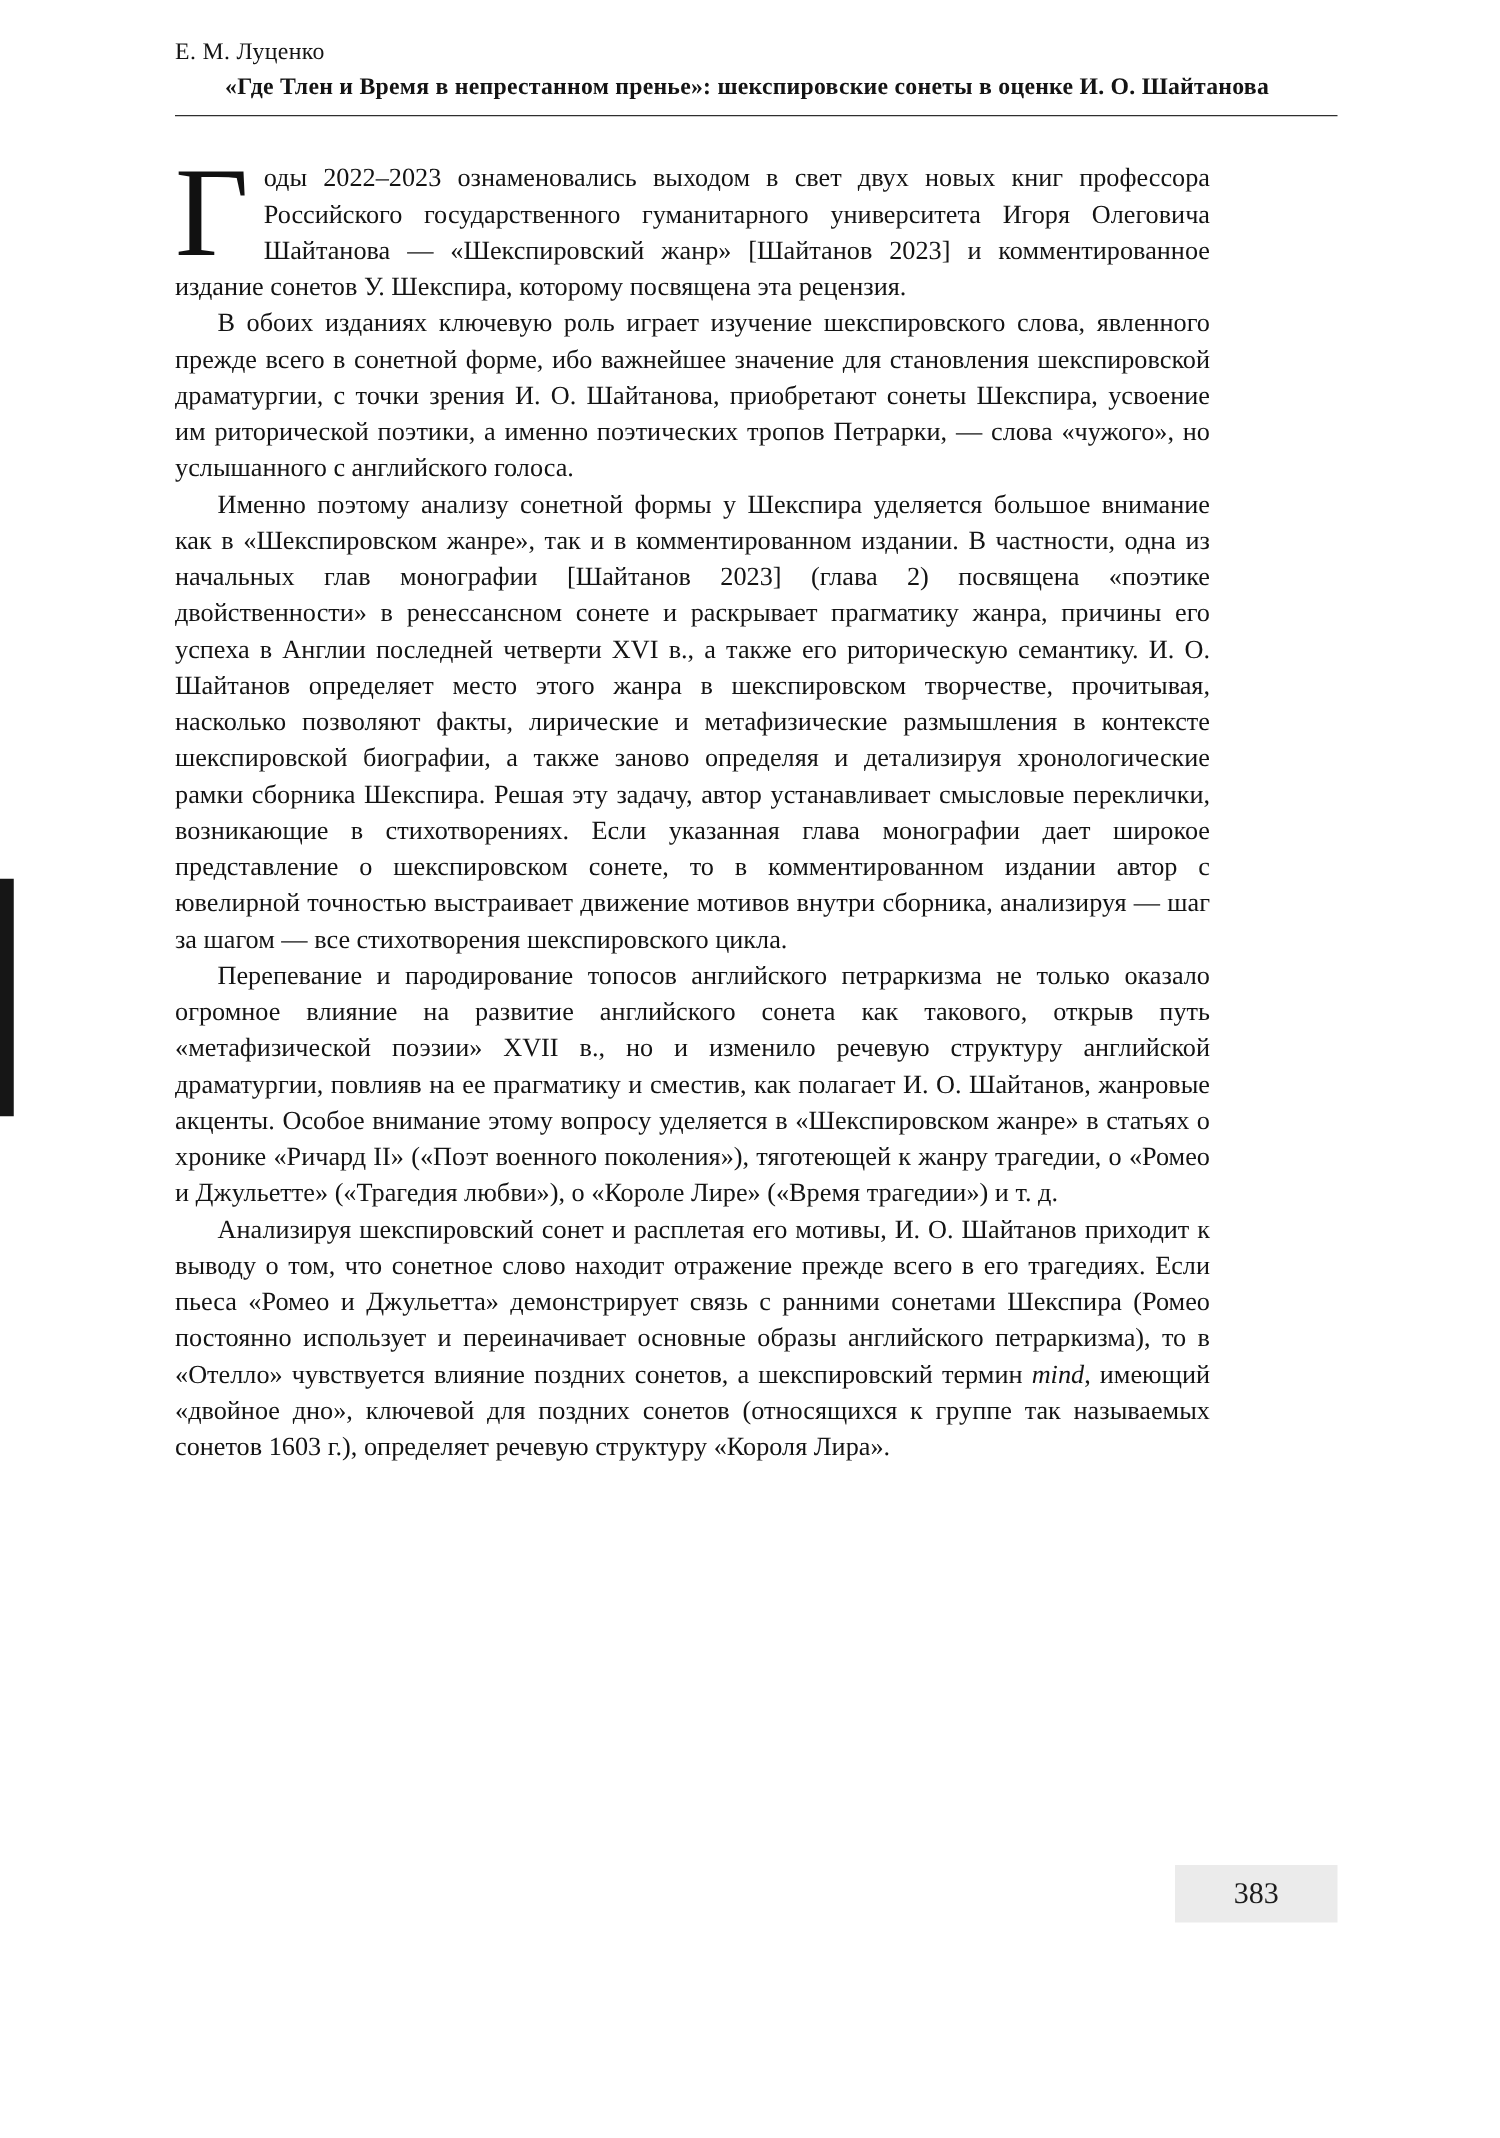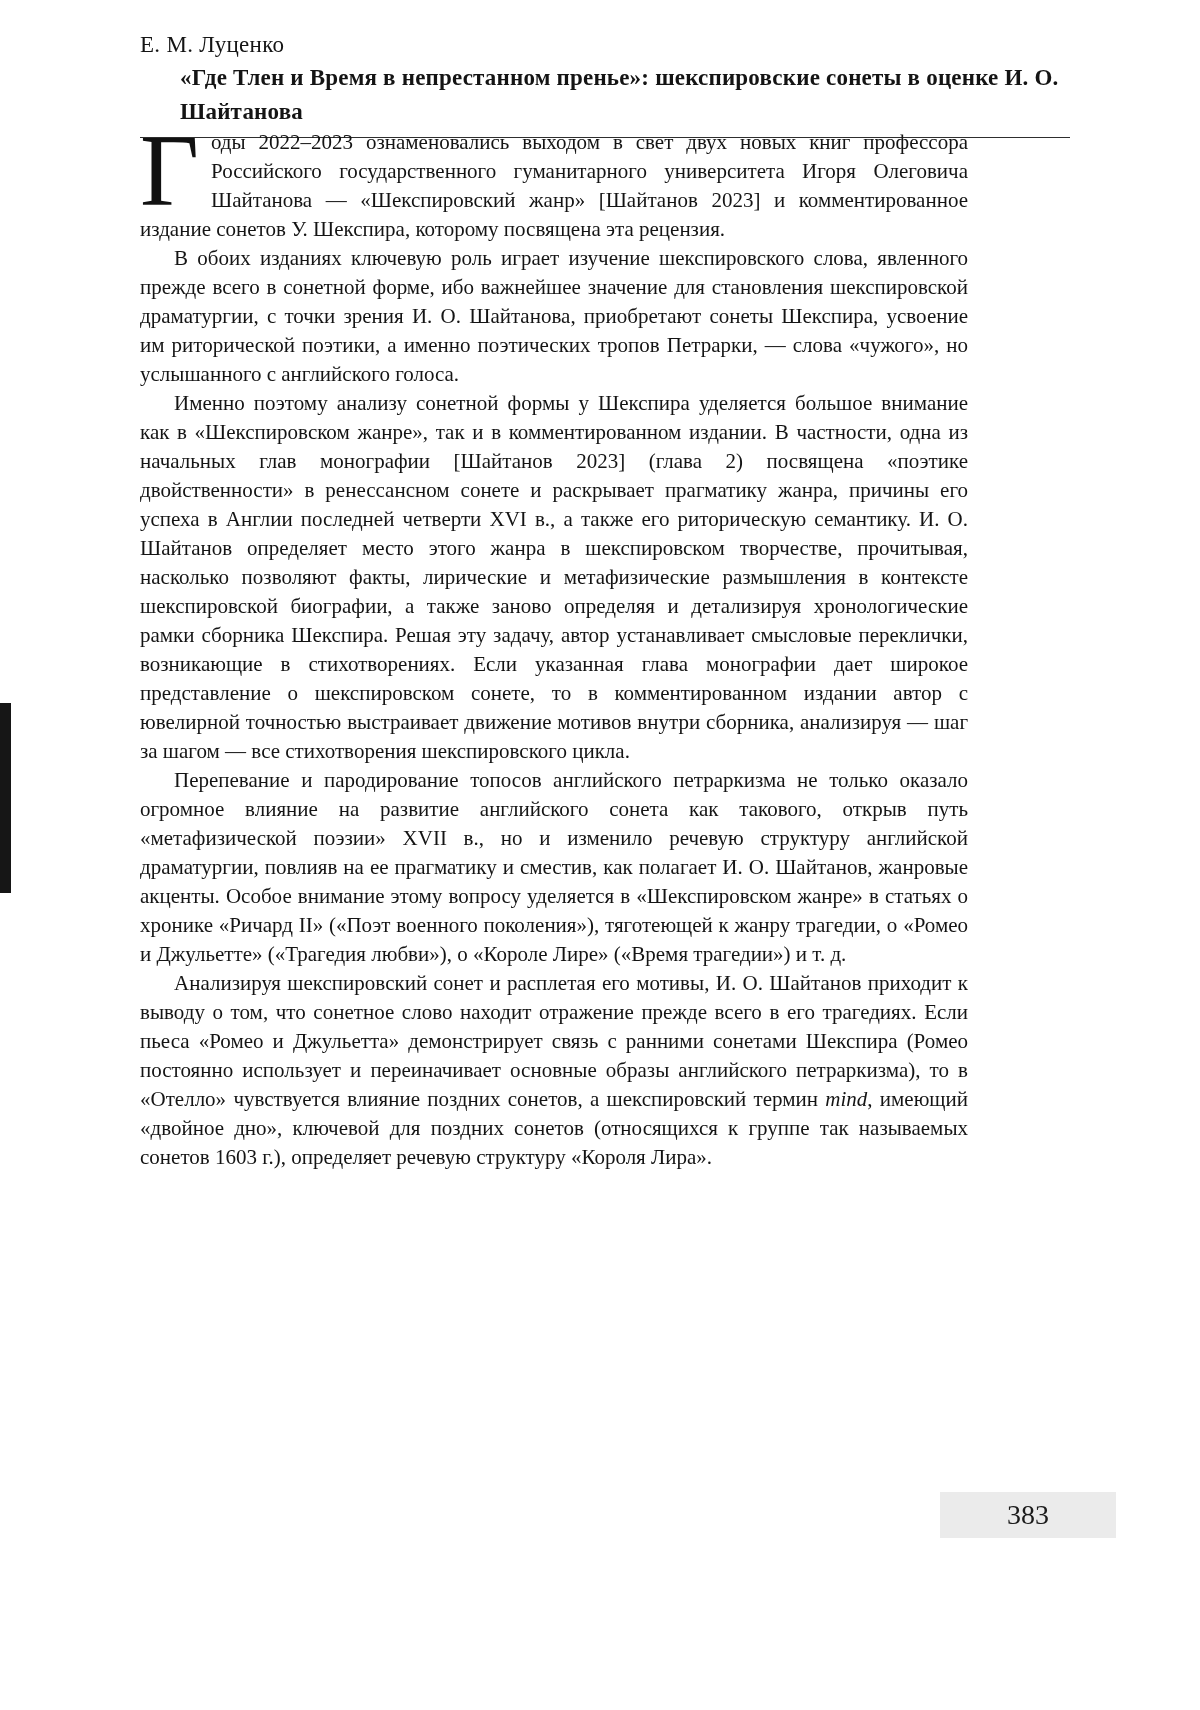--- a/index.html
+++ b/index.html
@@ -16,21 +16,21 @@
   .print-mark {
     position:absolute;
     left:0; top:703px;
     width:11px; height:190px;
     background:#161616;
   }
   .running-head {
     position:absolute;
     left:140px; top:28px;
     width:930px;
-    font-size:23px;
+    font-size:19px;
     line-height:1.45;
     padding-bottom:9px;
     border-bottom:1.5px solid #2e2e2e;
   }
   .rh-author { font-weight:normal; letter-spacing:0.3px; }
   .rh-title  { font-weight:bold; letter-spacing:0.2px;margin-left:40px; }
   .article-body {
     position:absolute;
     left:140px; top:128px;
     width:828px;
@@ -47,26 +47,26 @@
     font-size:102px;
     line-height:80px;
     padding:3px 12px 0 0;
     font-weight:normal;
     color:#111111;
   }
   .para em { }
   .page-number-box {
     position:absolute;
     left:940px; top:1492px;
-    width:176px; height:46px;
+    width:130px; height:46px;
     background:#ebebeb;
     display:flex;
     align-items:center;
     justify-content:center;
-    font-size:28px;
+    font-size:24px;
     color:#1c1c1c;
   }
 </style>
 </head>
 <body>
 
 <div class="page">
 
   <div class="print-mark"></div>
 

